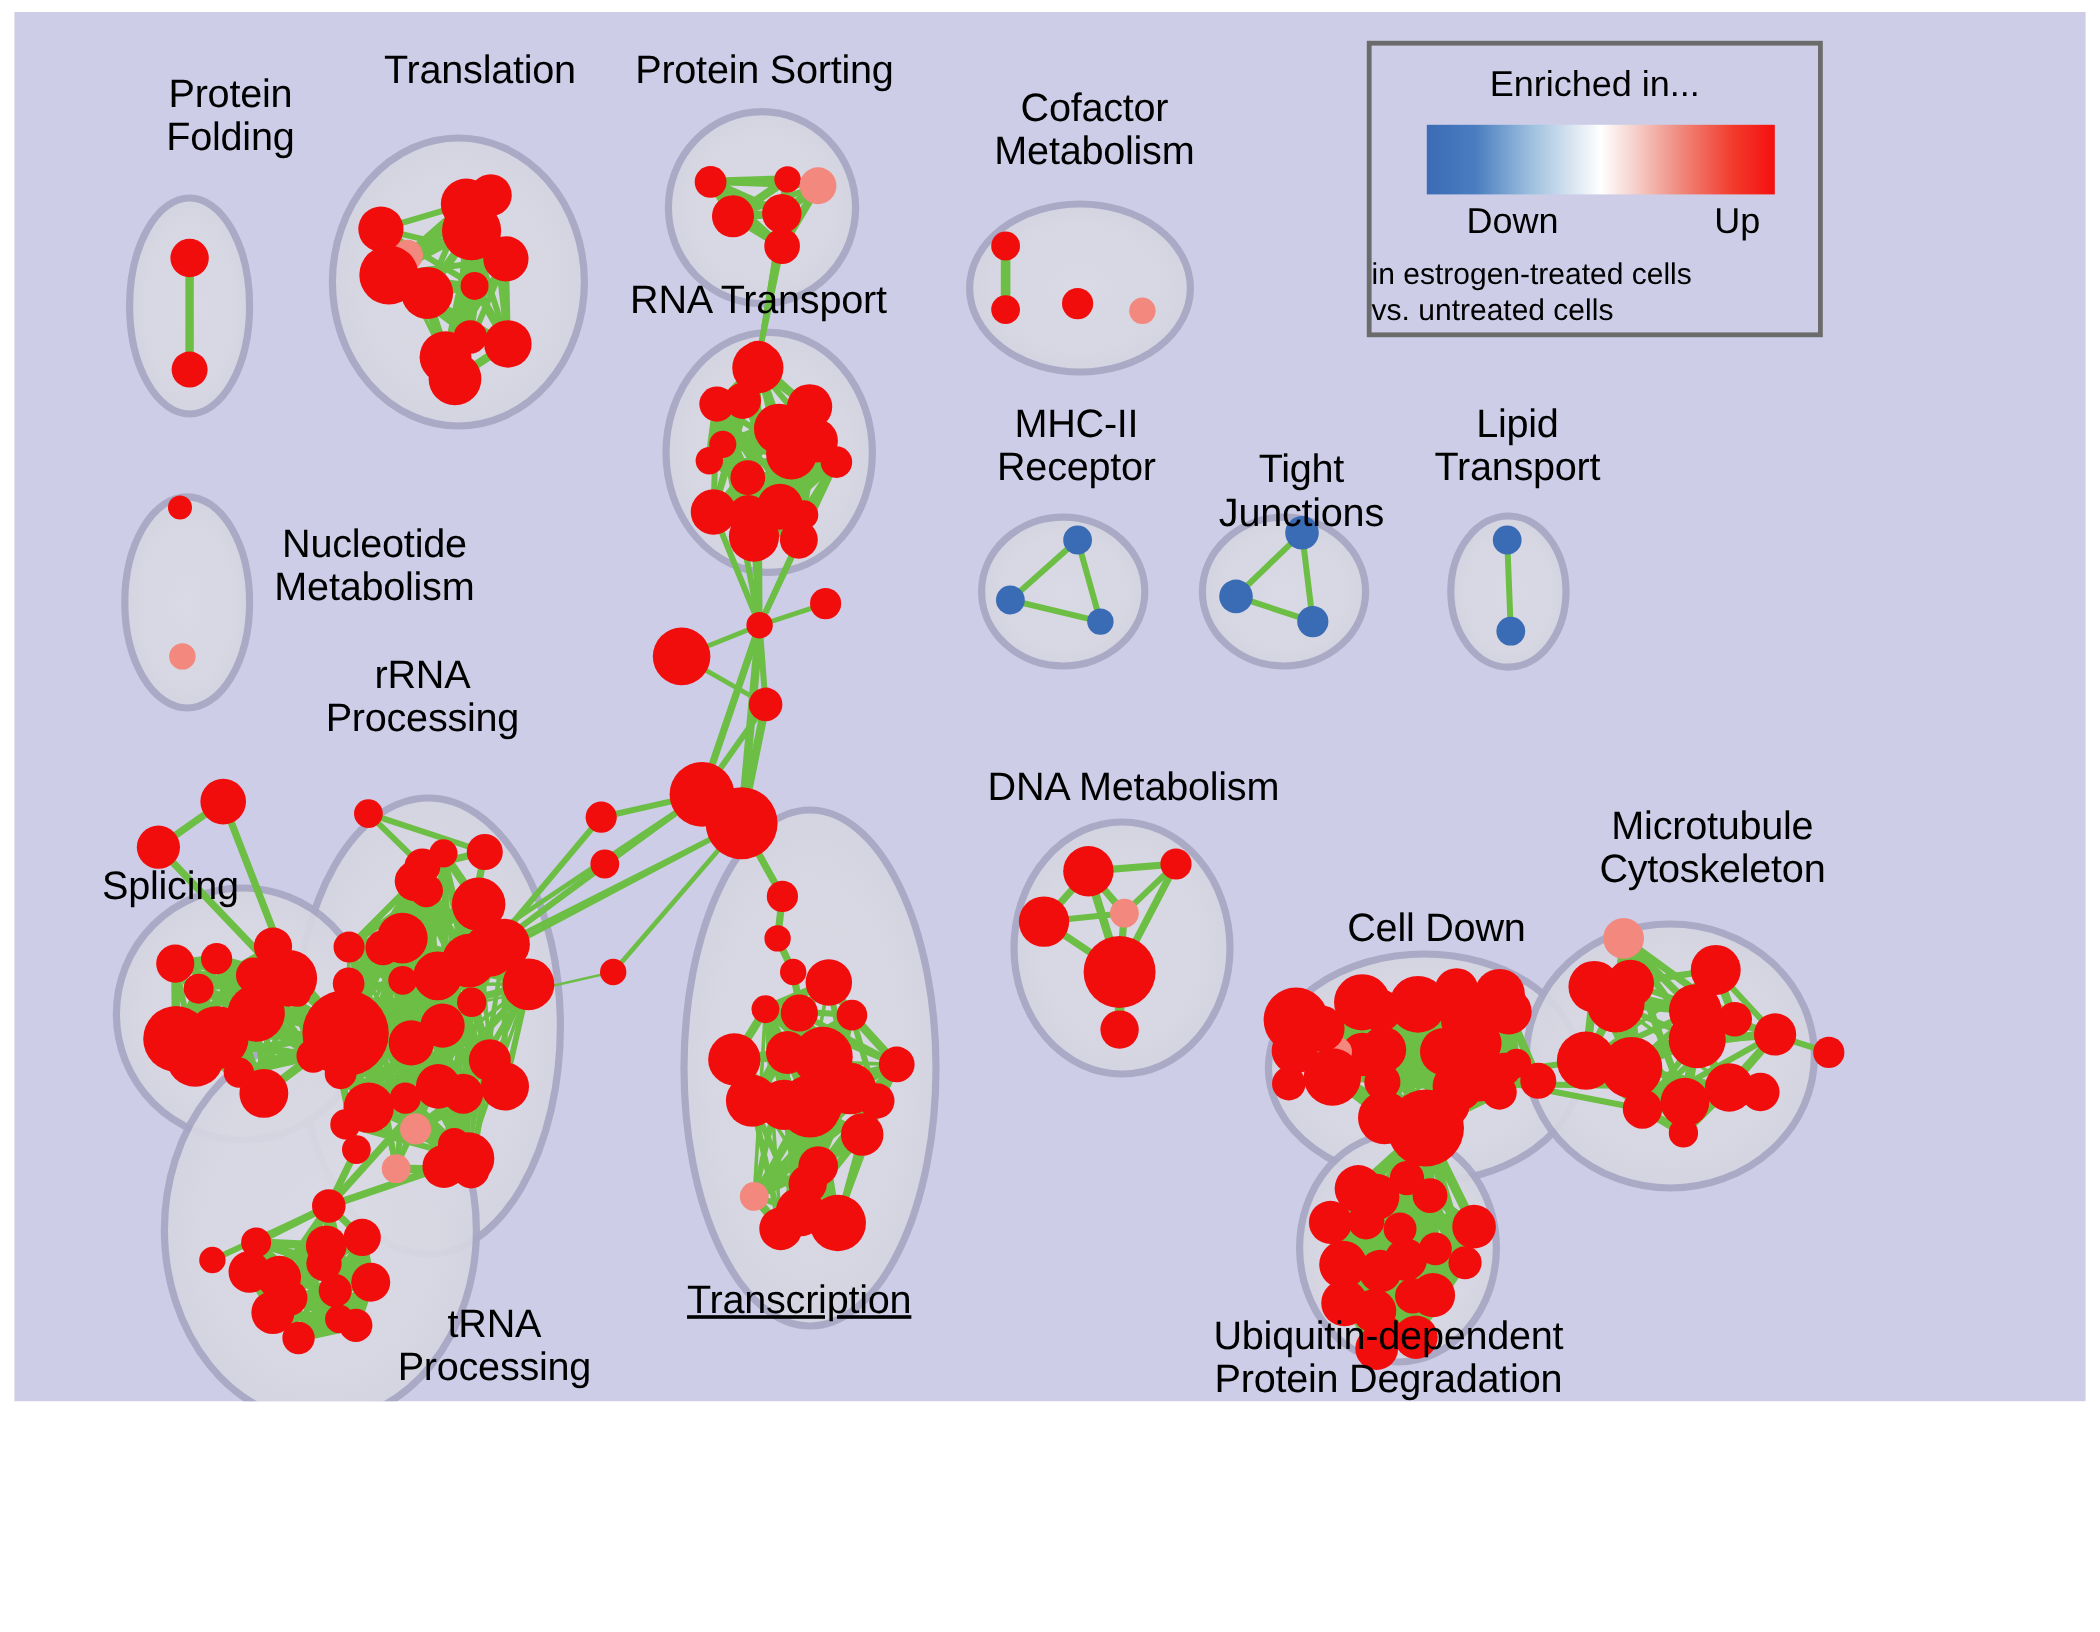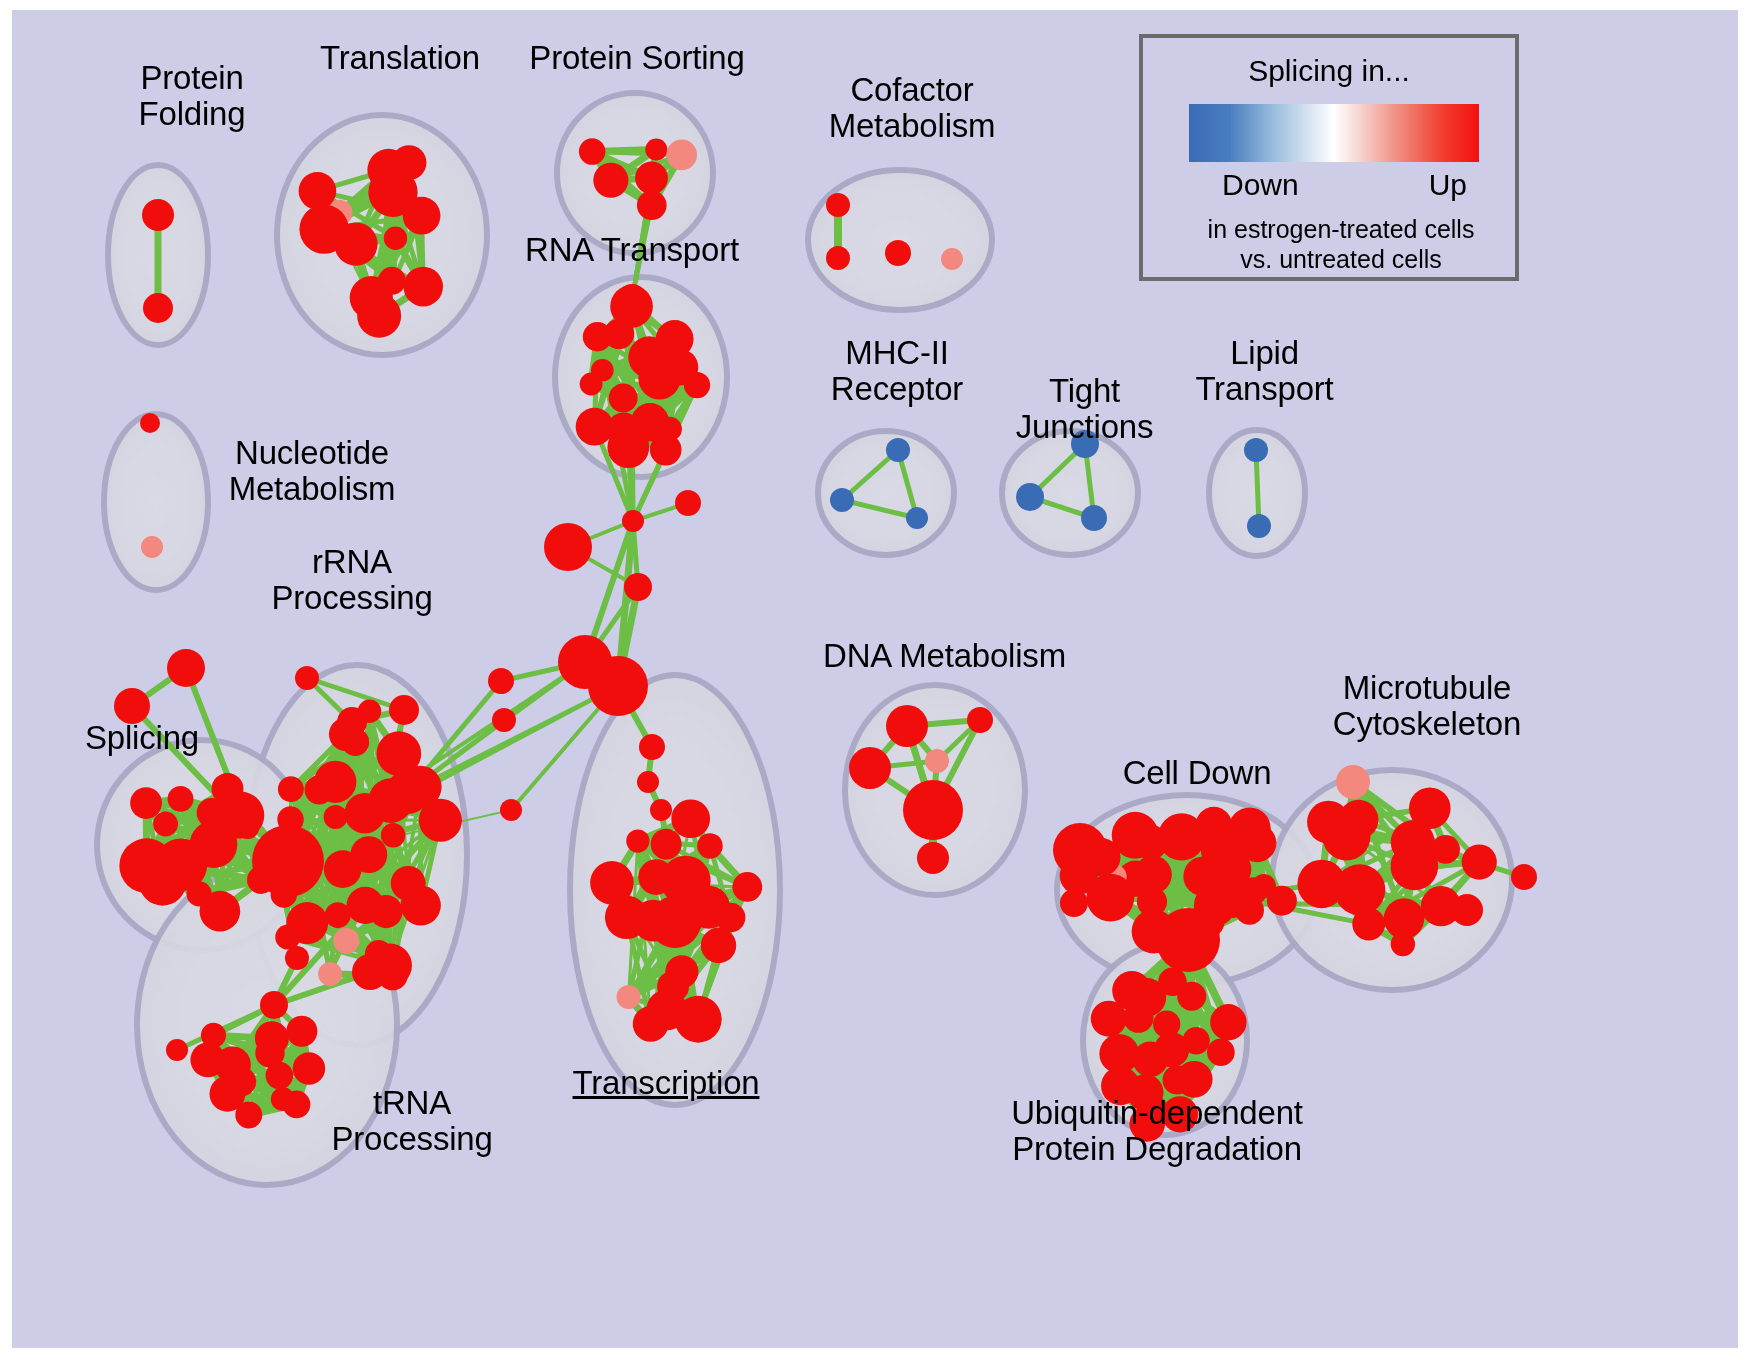--- a/index.html
+++ b/index.html
@@ -1,27 +1,27 @@
 <!DOCTYPE html>
 <html><head>
 <meta charset="utf-8">
 <style>
   html,body{margin:0;padding:0;background:#ffffff;}
   body{font-family:"Liberation Sans", sans-serif;}
-  #stage{position:relative;width:1750px;height:1360px;background:#ffffff;overflow:hidden;}
+  #stage{position:relative;width:1750px;height:1168px;background:#ffffff;overflow:hidden;}
   #canvas{position:absolute;left:12px;top:10px;width:1726px;height:1338px;background:#cdcde7;}
   svg#net{position:absolute;left:0;top:0;width:1726px;height:1338px;display:block;}
   .cluster-label{position:absolute;color:#000;font-size:33px;line-height:36px;font-family:"Liberation Sans",sans-serif;white-space:pre-line;text-align:center;letter-spacing:-.2px;}
   #legend{position:absolute;left:1127px;top:24px;width:380px;height:247px;background:#cdcde7;border:4px solid #6b6b6b;box-sizing:border-box;}
   #legend .ltitle{position:absolute;left:0;right:0;top:16px;text-align:center;font-size:30px;color:#000;}
   #legend .bar{position:absolute;left:46px;top:66px;width:290px;height:58px;
      background:linear-gradient(to right,#3a6bb5 0%,#4a7dc0 14%,#9dc0de 30%,#dfe9f3 43%,#ffffff 50%,#f7d9d5 58%,#ef8e82 72%,#f23b2c 88%,#f50f0f 100%);}
   #legend .down{position:absolute;left:40px;top:130px;font-size:30px;color:#000;margin-left:39px;}
   #legend .up{position:absolute;right:48px;top:130px;font-size:30px;color:#000;}
-  #legend .sub{position:absolute;left:0;right:0;top:176px;text-align:center;font-size:25px;line-height:30px;color:#000;white-space:pre-line;padding-left:24px;}
+  #legend .sub{position:absolute;left:0;right:0;top:176px;text-align:left;font-size:25px;line-height:30px;color:#000;white-space:pre-line;}
 </style>
 </head>
 <body>
 
 <div id="stage">
   <div id="canvas">
 
     <svg id="net" viewBox="0 0 1726 1338">
       <defs>
         <radialGradient id="cg" cx="50%" cy="50%" r="62%">
@@ -1354,21 +1354,21 @@
         <div class="cluster-label" style="left: 539px; top: 1055px; width: 230px; text-decoration: underline;">Transcription</div>
         <div class="cluster-label" style="left: 795px; top: 628px; width: 275px;">DNA Metabolism</div>
         <div class="cluster-label" style="left: 1085px; top: 745px; width: 200px;">Cell Down</div>
         <div class="cluster-label" style="left: 1290px; top: 660px; width: 250px;">Microtubule
 Cytoskeleton</div>
         <div class="cluster-label" style="left: 975px; top: 1085px; width: 340px;">Ubiquitin-dependent
 Protein Degradation</div>
       </div>
 
     <div id="legend">
-      <div class="ltitle">Splicing in...</div>
+      <div class="ltitle">Enriched in...</div>
       <div class="bar"></div>
       <div class="down">Down</div>
       <div class="up">Up</div>
       <div class="sub">in estrogen-treated cells
 vs. untreated cells</div>
     </div>
 
   </div>
 </div>
 

